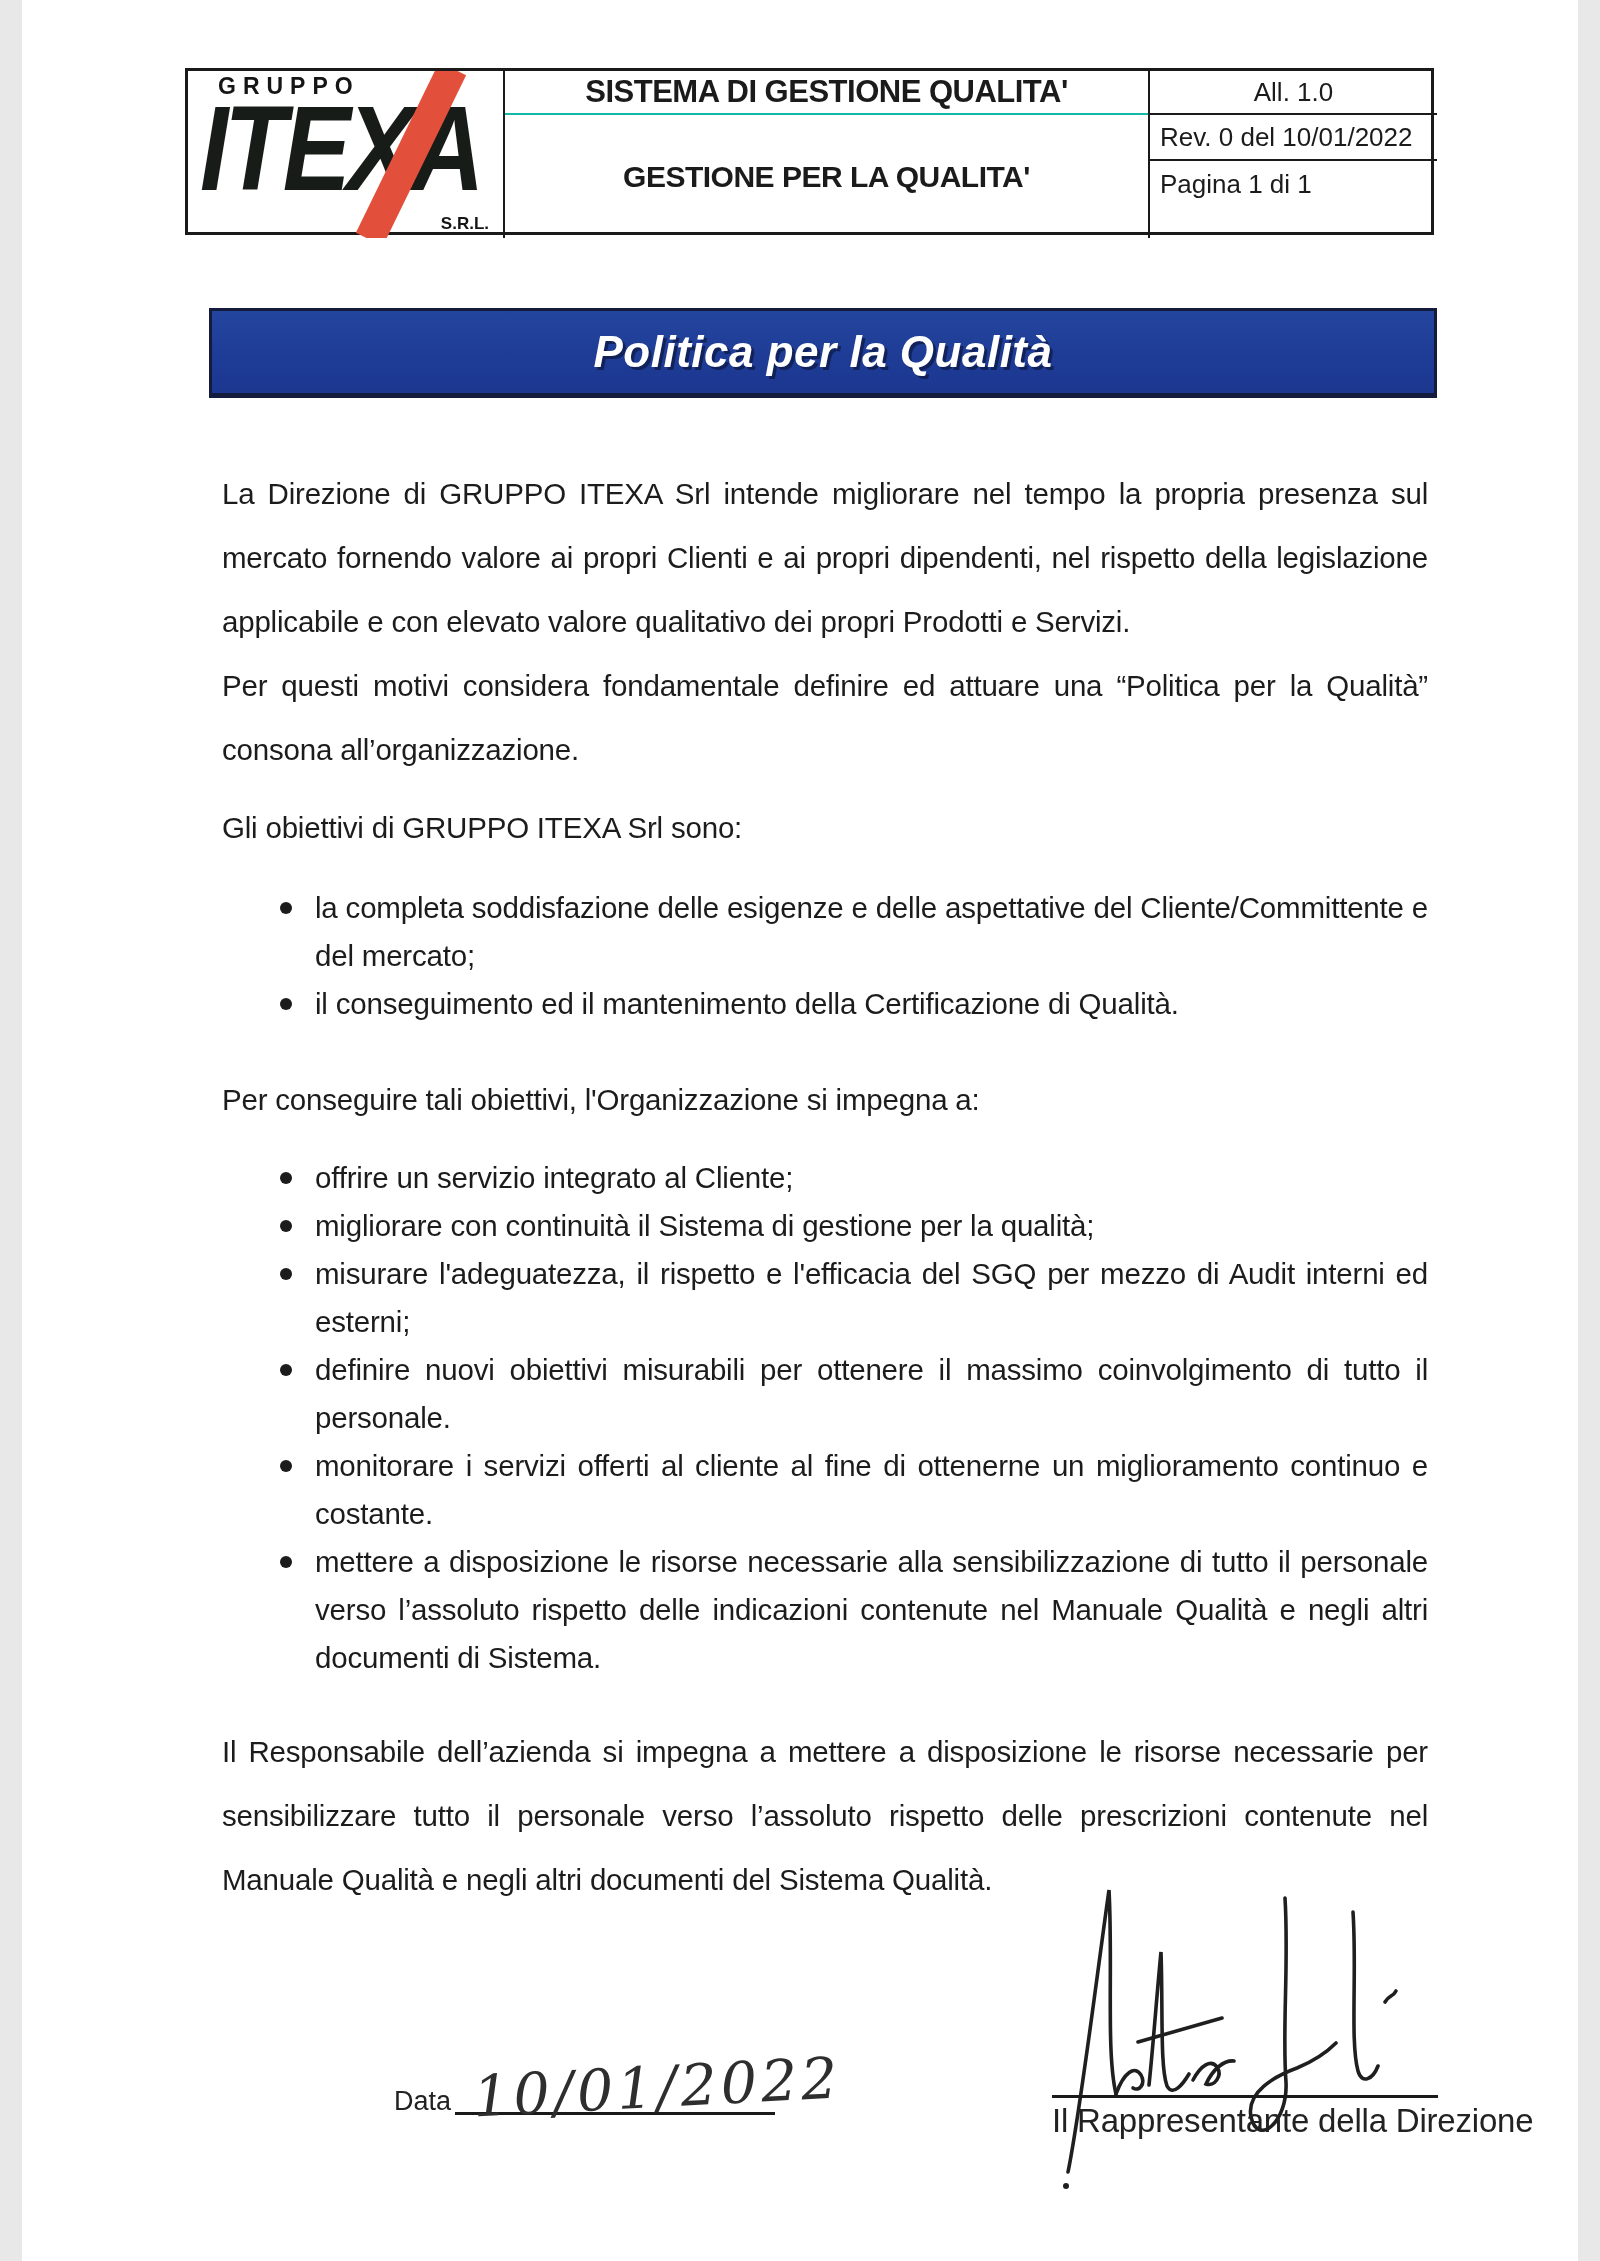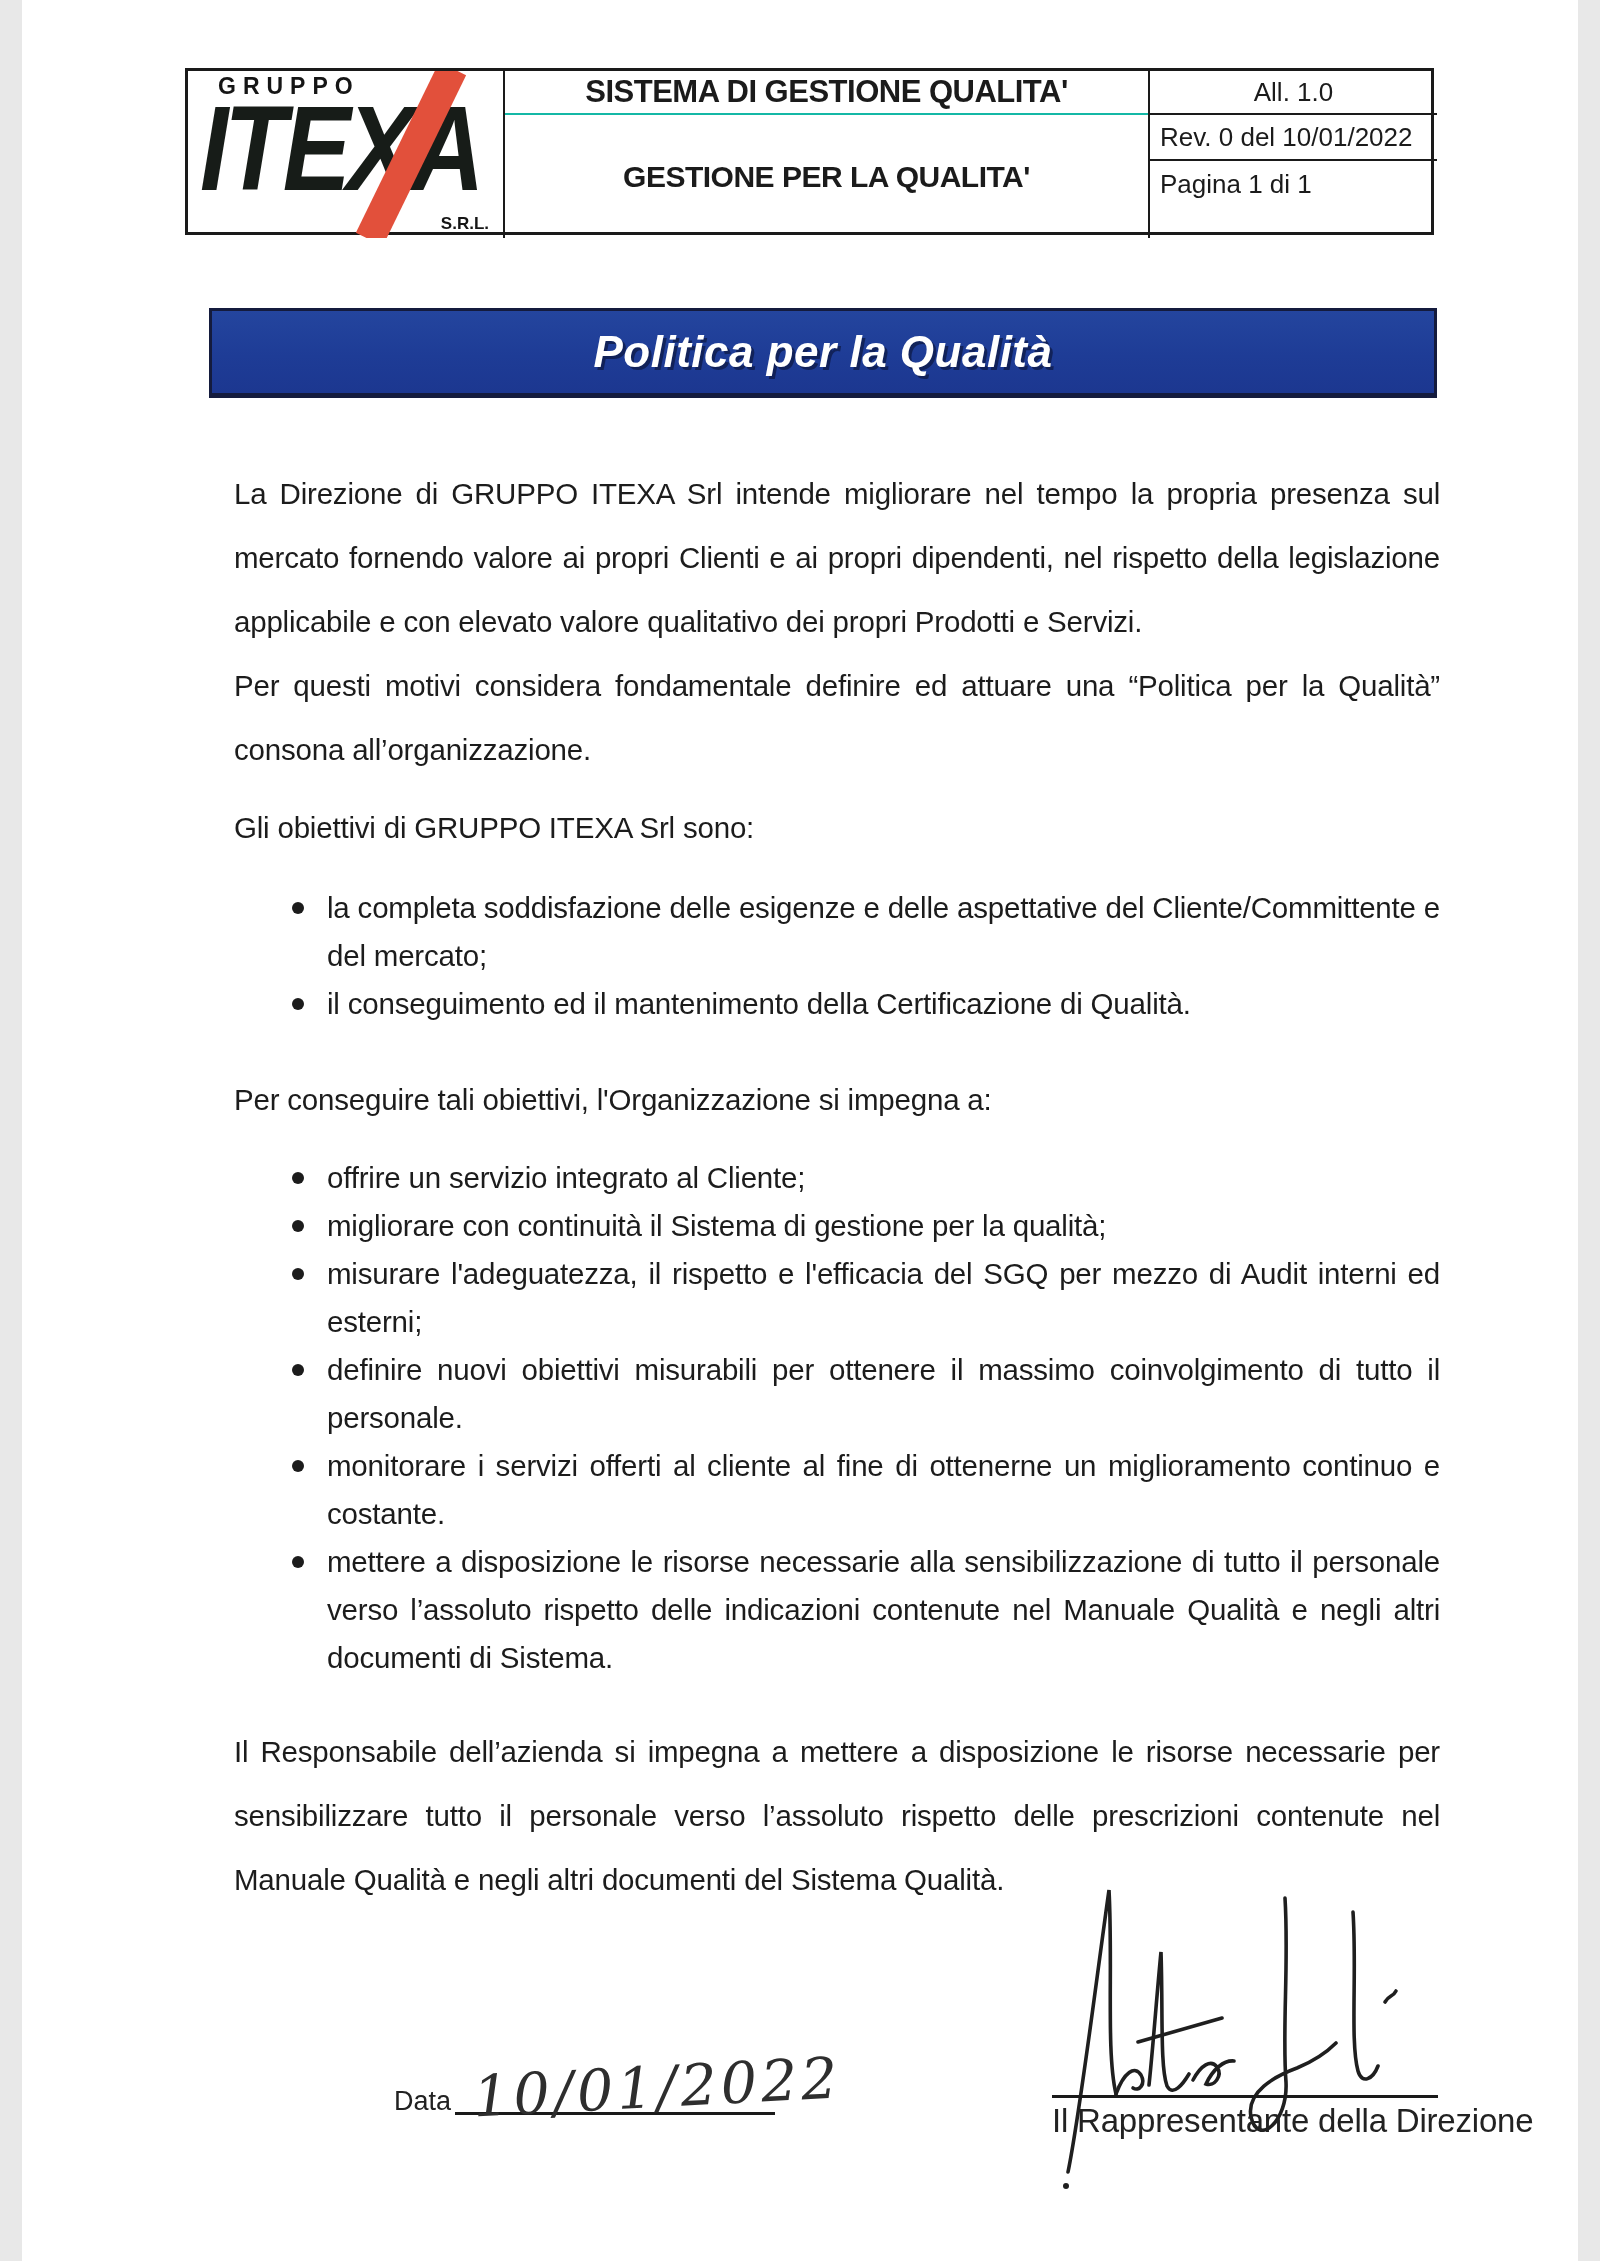--- a/index.html
+++ b/index.html
@@ -81,21 +81,21 @@
     display:flex;align-items:center;justify-content:center;
   }
   .banner span{
     color:#ffffff;font-size:44px;font-weight:bold;font-style:italic;
     letter-spacing:0.5px;
     text-shadow:3px 3px 0 rgba(8,12,40,0.55);
   }
 
   
   .content{
-    position:absolute;left:212px;top:462px;width:1206px;
+    position:absolute;left:200px;top:462px;width:1206px;
     font-size:29.5px;letter-spacing:-0.2px;color:#1c1c1c;
   }
   .para{margin:0;text-align:justify;line-height:64px;}
   .lead{margin:0;line-height:64px;}
   .lead.obj{margin-top:14px;}
   .lead.comm{margin-top:40px;}
   ul.bullets{
     list-style:none;margin:0;padding:0;
   }
   ul.bullets.obj{margin-top:24px;}

